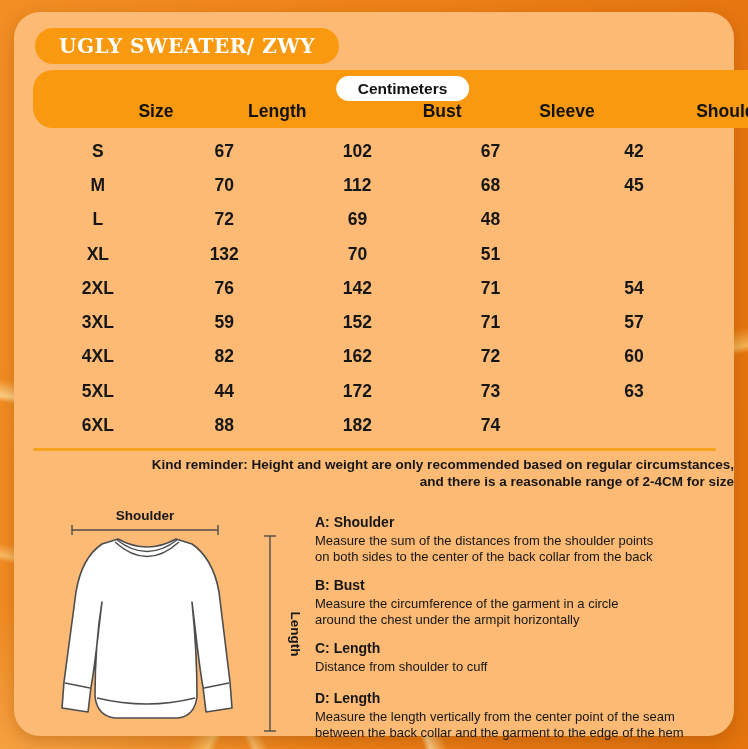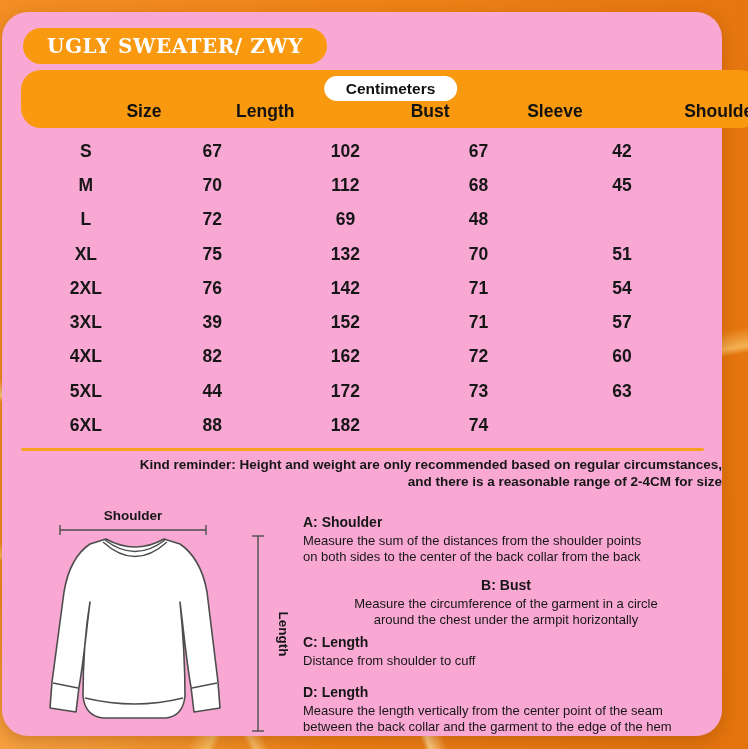--- a/index.html
+++ b/index.html
@@ -7,22 +7,22 @@
     width:748px;height:749px;position:relative;overflow:hidden;
     font-family:"Liberation Sans",sans-serif;color:#161616;
     background:
       radial-gradient(circle 560px at -70px 920px, rgba(0,0,0,0) 523px, rgba(255,228,165,.75) 529px, rgba(255,228,165,0) 545px),
       radial-gradient(circle 380px at -60px 900px, rgba(0,0,0,0) 344px, rgba(255,218,145,.6) 350px, rgba(255,218,145,0) 362px),
       radial-gradient(circle 760px at 860px 1060px, rgba(0,0,0,0) 716px, rgba(255,220,130,.6) 723px, rgba(255,220,130,0) 742px),
       radial-gradient(ellipse 520px 300px at 0% 106%, rgba(252,196,115,.5), rgba(252,196,115,0) 65%),
       linear-gradient(100deg,#F28E24 0%,#EF8318 40%,#E87812 75%,#E3730C 100%);
   }
   .card{
-    position:absolute;left:2px;top:12px;width:720px;height:724px;
-    background:#f9a8d4;border-radius:26px;box-shadow:0 5px 16px rgba(110,55,0,.28);
+    position:absolute;left:14px;top:12px;width:720px;height:724px;
+    background:#fdba74;border-radius:26px;box-shadow:0 5px 16px rgba(110,55,0,.28);
   }
   .badge{
     position:absolute;left:21px;top:16px;height:36px;line-height:36px;
     padding:0 24px;border-radius:20px;background:var(--orange);
     color:#fff;font-family:"DejaVu Serif",serif;font-weight:700;font-size:20px;letter-spacing:.5px;
   }
   .thead{
     position:absolute;left:19px;top:58px;width:739px;height:58px;
     background:var(--orange);border-radius:20px;
   }
@@ -38,21 +38,21 @@
   .trow{display:grid;grid-template-columns:19% 18% 21% 18% 24%;
     height:34.3px;align-items:center;text-align:center;
     font-weight:700;font-size:17.5px;}
   .divider{position:absolute;left:19px;top:436px;width:683px;height:3px;
     background:var(--divider);border-radius:2px;}
   .reminder{position:absolute;top:445px;left:0;right:0;text-align:right;
     font-weight:700;font-size:13.5px;line-height:1.25;white-space:pre-line;}
   .diagram{position:absolute;left:26px;top:494px;}
   .meas-list{position:absolute;left:301px;top:502px;width:406px;}
   .meas-item{margin-bottom:13px;}
-  .meas-item.gap-b{margin-bottom:7px;text-align:center;}
+  .meas-item.gap-b{margin-bottom:13px;}
   .meas-item.gap-c{margin-bottom:15px;}
   .meas-title{font-weight:700;font-size:14px;margin-bottom:3px;}
   .meas-desc{font-size:13px;line-height:1.2;white-space:pre-line;}
   svg text{font-family:"Liberation Sans",sans-serif;}
 </style>
 </head>
 <body>
 
 <div class="card">
 
@@ -85,35 +85,34 @@
       <div>45</div>
     </div>
     <div class="trow">
       <div>L</div>
       <div>72</div>
       <div>69</div>
       <div>48</div>
     </div>
     <div class="trow">
       <div>XL</div>
-      <div>75</div>
       <div>132</div>
       <div>70</div>
       <div>51</div>
     </div>
     <div class="trow">
       <div>2XL</div>
       <div>76</div>
       <div>142</div>
       <div>71</div>
       <div>54</div>
     </div>
     <div class="trow">
       <div>3XL</div>
-      <div>39</div>
+      <div>59</div>
       <div>152</div>
       <div>71</div>
       <div>57</div>
     </div>
     <div class="trow">
       <div>4XL</div>
       <div>82</div>
       <div>162</div>
       <div>72</div>
       <div>60</div>

